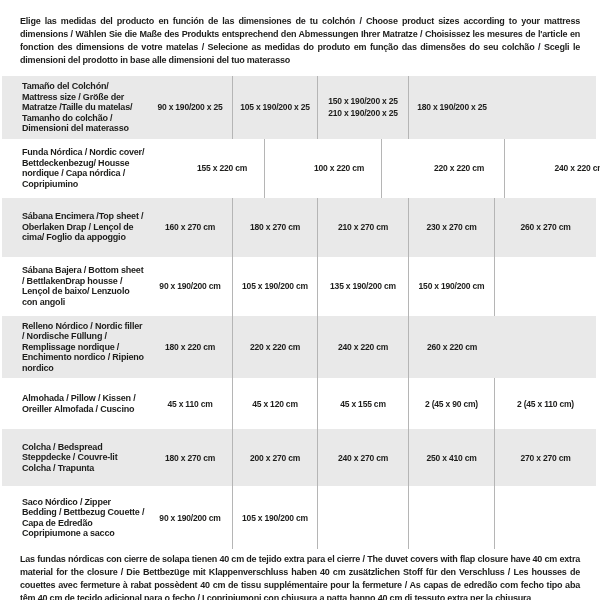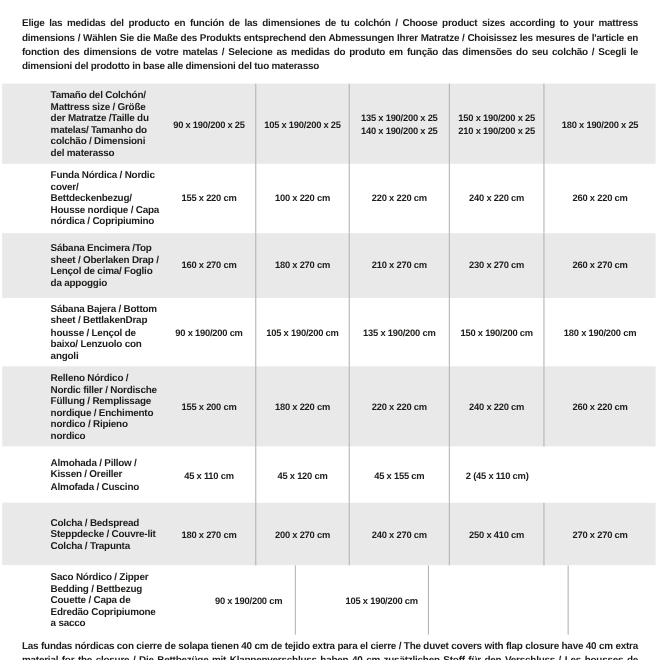--- a/index.html
+++ b/index.html
@@ -17,31 +17,31 @@
     width:594px;margin-left:2px;
   }
   .t-row{
     display:grid;
     grid-template-columns:146px 85px 85px 91px 86px 101px;
     align-items:center;
   }
   .t-row:nth-child(odd){background:#e9e9e9;}
   .t-row:nth-child(even){background:#ffffff;}
   .t-row:nth-child(1){min-height:60px;}
-  .t-row:nth-child(2){min-height:59px;}
+  .t-row:nth-child(2){min-height:59px;gap:32px;}
   .t-row:nth-child(3){min-height:59px;}
   .t-row:nth-child(4){min-height:59px;}
   .t-row:nth-child(5){min-height:59px;}
   .t-row:nth-child(6){min-height:51px;}
   .t-row:nth-child(7){min-height:57px;}
-  .t-row:nth-child(8){min-height:63px;gap:36px;}
+  .t-row:nth-child(8){min-height:63px;}
   .label-cell{
-    padding:5px 2px 5px 32px;
+    padding:5px 2px 5px 20px;
     font-size:9px;line-height:10.5px;font-weight:bold;
-    letter-spacing:-0.2px;align-self:center;margin-left:12px;
+    letter-spacing:-0.2px;align-self:center;
   }
   .value-cell{
     align-self:stretch;
     display:flex;align-items:center;justify-content:center;
     font-size:8.5px;line-height:12px;font-weight:bold;
     letter-spacing:-0.2px;text-align:center;white-space:pre;
   }
   .value-cell.divider{border-right:1px solid #b5b5b5;}
   .footnote{
     margin:4px 20px 0 20px;
@@ -53,22 +53,20 @@
 <body>
 
 <div class="intro">Elige las medidas del producto en función de las dimensiones de tu colchón / Choose product sizes according to your mattress dimensions / Wählen Sie die Maße des Produkts entsprechend den Abmessungen Ihrer Matratze / Choisissez les mesures de l'article en fonction des dimensions de votre matelas / Selecione as medidas do produto em função das dimensões do seu colchão / Scegli le dimensioni del prodotto in base alle dimensioni del tuo materasso</div>
 
 <div class="size-table">
 
   <div class="t-row">
     <div class="label-cell">Tamaño del Colchón/ Mattress size / Größe der Matratze /Taille du matelas/ Tamanho do colchão / Dimensioni del materasso</div>
     <div class="value-cell divider">90 x 190/200 x 25</div>
     <div class="value-cell divider">105 x 190/200 x 25</div>
-    <div class="value-cell divider">135 x 190/200 x 25
-140 x 190/200 x 25</div>
     <div class="value-cell divider">150 x 190/200 x 25
 210 x 190/200 x 25</div>
     <div class="value-cell">180 x 190/200 x 25</div>
   </div>
 
   <div class="t-row">
     <div class="label-cell">Funda Nórdica /  Nordic cover/ Bettdeckenbezug/ Housse nordique  / Capa nórdica / Copripiumino</div>
     <div class="value-cell divider">155 x 220 cm</div>
     <div class="value-cell divider">100 x 220 cm</div>
     <div class="value-cell divider">220 x 220 cm</div>
@@ -84,37 +82,36 @@
     <div class="value-cell divider">230 x 270 cm</div>
     <div class="value-cell">260 x 270 cm</div>
   </div>
 
   <div class="t-row">
     <div class="label-cell">Sábana Bajera / Bottom sheet / BettlakenDrap housse / Lençol de baixo/ Lenzuolo con angoli</div>
     <div class="value-cell divider">90 x 190/200 cm</div>
     <div class="value-cell divider">105 x 190/200 cm</div>
     <div class="value-cell divider">135 x 190/200 cm</div>
     <div class="value-cell divider">150 x 190/200 cm</div>
-    <div class="value-cell">180 x 190/200 cm</div>
   </div>
 
   <div class="t-row">
     <div class="label-cell">Relleno Nórdico / Nordic filler / Nordische Füllung / Remplissage nordique / Enchimento nordico / Ripieno nordico</div>
-    <div class="value-cell divider">155 x 200 cm</div>
     <div class="value-cell divider">180 x 220 cm</div>
     <div class="value-cell divider">220 x 220 cm</div>
     <div class="value-cell divider">240 x 220 cm</div>
     <div class="value-cell">260 x 220 cm</div>
   </div>
 
   <div class="t-row">
     <div class="label-cell">Almohada  / Pillow / Kissen / Oreiller Almofada / Cuscino</div>
     <div class="value-cell divider">45 x 110 cm</div>
     <div class="value-cell divider">45 x 120 cm</div>
     <div class="value-cell divider">45 x 155 cm</div>
+    <div class="value-cell divider">2 (45 x 90 cm)</div>
     <div class="value-cell">2 (45 x 110 cm)</div>
   </div>
 
   <div class="t-row">
     <div class="label-cell">Colcha / Bedspread Steppdecke / Couvre-lit Colcha / Trapunta</div>
     <div class="value-cell divider">180 x 270 cm</div>
     <div class="value-cell divider">200 x 270 cm</div>
     <div class="value-cell divider">240 x 270 cm</div>
     <div class="value-cell divider">250 x 410 cm</div>
     <div class="value-cell">270 x 270 cm</div>

